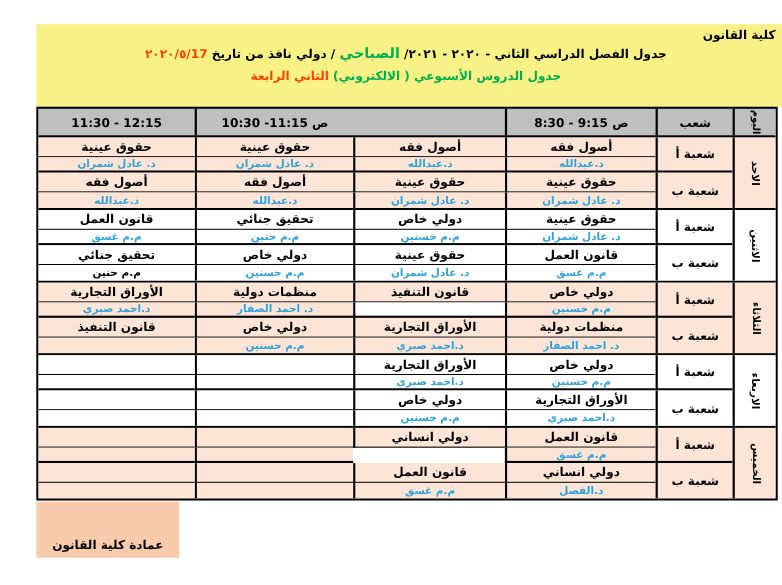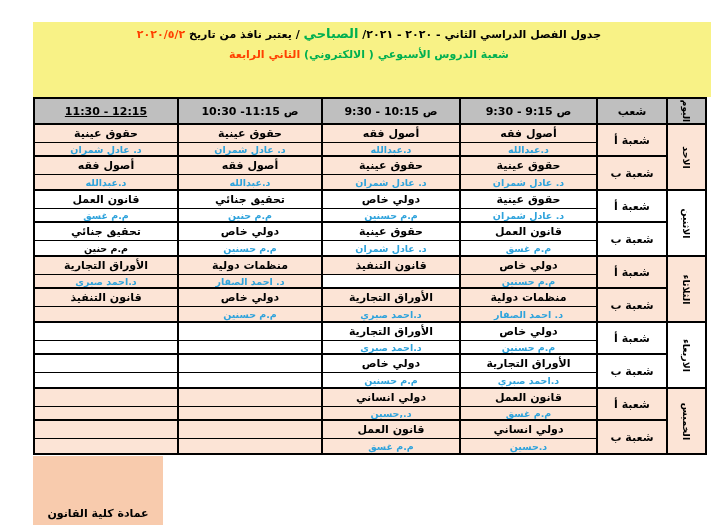--- a/index.html
+++ b/index.html
@@ -28,46 +28,44 @@
   .teacher-cell { font-size:9.5px; font-weight:bold; }
   .teacher-cell.sep { border-bottom:2px solid #000; }
   .section-cell { font-size:11px; font-weight:bold; color:#000; }
   .section-cell.sep { border-bottom:2px solid #000; }
   .time-cell { font-size:11px; font-weight:bold; color:#000; }
   .vert { transform:rotate(90deg); white-space:nowrap; font-weight:bold; color:#000; font-size:9.5px; }
   .vert.small { font-size:9px; }
   .ltr { direction:ltr; unicode-bidi:isolate; }
 
   
-  .dean-box { position:absolute; left:33px; top:456px; width:130px; height:69px; background:#F8CBAD;
+  .dean-box { position:absolute; left:33px; top:456px; width:130px; height:51px; background:#F8CBAD;
               display:flex; align-items:flex-end; justify-content:center; padding-bottom:5px;
               font-size:11px; font-weight:bold; color:#000; }
 </style>
 </head>
 <body>
 
 <div class="canvas">
 
   <div class="yellow-band">
-    <div class="line-center"><span>جدول الفصل الدراسي الثاني - ٢٠٢٠ - ٢٠٢١/ </span><span class="green shift-name">الصباحي</span><span> / يعتبر نافذ من تاريخ </span><span class="red">٢٠٢٠/٥/٢</span></div>
-    <div class="line-center"><span class="green">شعبة الدروس الأسبوعي ( الالكتروني) </span><span class="red">الثاني الرابعة</span></div>
+    <div class="line-right">كلية القانون</div>
+    <div class="line-center"><span>جدول الفصل الدراسي الثاني - ٢٠٢٠ - ٢٠٢١/ </span><span class="green shift-name">الصباحي</span><span> / دولي نافذ من تاريخ </span><span class="red">٢٠٢٠/٥/17</span></div>
+    <div class="line-center"><span class="green">جدول الدروس الأسبوعي ( الالكتروني) </span><span class="red">الثاني الرابعة</span></div>
   </div>
 
   <div class="sched" id="timetable">
       <div class="grid header-grid">
         <div class="cell time-cell bl" style="grid-area: 1 / 4;">
-          <span class="ltr">9:30 - 9:15 ص</span>
-        </div>
-        <div class="cell time-cell bl" style="grid-area: 1 / 3;">
-          <span class="ltr">9:30 - 10:15 ص</span>
+          <span class="ltr">8:30 - 9:15 ص</span>
         </div>
         <div class="cell time-cell bl" style="grid-area: 1 / 2;">
           <span class="ltr">10:30 -11:15 ص</span>
         </div>
-        <div class="cell time-cell" style="grid-area: 1 / 1; text-decoration: underline;">
+        <div class="cell time-cell" style="grid-area: 1 / 1;">
           <span class="ltr">11:30 - 12:15</span>
         </div>
         <div class="cell time-cell bl" style="grid-area: 1 / 5; align-items: center;">
           <span>شعب</span>
         </div>
         <div class="cell time-cell bl" style="grid-area: 1 / 6;">
           <span class="vert small">اليوم</span>
         </div>
       </div>
       <div class="grid day-grid">
@@ -309,43 +307,40 @@
       <div class="grid day-grid last">
         <div class="cell course-cell bl" style="grid-area: 1 / 4; background: rgb(252, 228, 214);">
           <span>قانون العمل</span>
         </div>
         <div class="cell teacher-cell sep bl" style="grid-area: 2 / 4; background: rgb(252, 228, 214);">
           <span style="color: rgb(47, 163, 220);">م.م غسق</span>
         </div>
         <div class="cell course-cell bl" style="grid-area: 1 / 3; background: rgb(252, 228, 214);">
           <span>دولي انساني</span>
         </div>
-        <div class="cell teacher-cell sep bl" style="grid-area: 2 / 3; background: rgb(252, 228, 214);">
-          <span style="color: rgb(47, 163, 220);">د.,حسين</span>
-        </div>
         <div class="cell course-cell bl" style="grid-area: 1 / 2; background: rgb(252, 228, 214);">
           <span></span>
         </div>
         <div class="cell teacher-cell sep bl" style="grid-area: 2 / 2; background: rgb(252, 228, 214);">
           <span style="color: rgb(47, 163, 220);"></span>
         </div>
         <div class="cell course-cell" style="grid-area: 1 / 1; background: rgb(252, 228, 214);">
           <span></span>
         </div>
         <div class="cell teacher-cell sep" style="grid-area: 2 / 1; background: rgb(252, 228, 214);">
           <span style="color: rgb(47, 163, 220);"></span>
         </div>
         <div class="cell section-cell sep bl" style="grid-area: 1 / 5 / span 2; background: rgb(252, 228, 214);">
           <span>شعبة أ</span>
         </div>
         <div class="cell course-cell bl" style="grid-area: 3 / 4; background: rgb(252, 228, 214);">
           <span>دولي انساني</span>
         </div>
         <div class="cell teacher-cell bl" style="grid-area: 4 / 4; background: rgb(252, 228, 214);">
-          <span style="color: rgb(47, 163, 220);">د.حسين</span>
+          <span style="color: rgb(47, 163, 220);">د.الفصل</span>
         </div>
         <div class="cell course-cell bl" style="grid-area: 3 / 3; background: rgb(252, 228, 214);">
           <span>قانون العمل</span>
         </div>
         <div class="cell teacher-cell bl" style="grid-area: 4 / 3; background: rgb(252, 228, 214);">
           <span style="color: rgb(47, 163, 220);">م.م غسق</span>
         </div>
         <div class="cell course-cell bl" style="grid-area: 3 / 2; background: rgb(252, 228, 214);">
           <span></span>
         </div>

